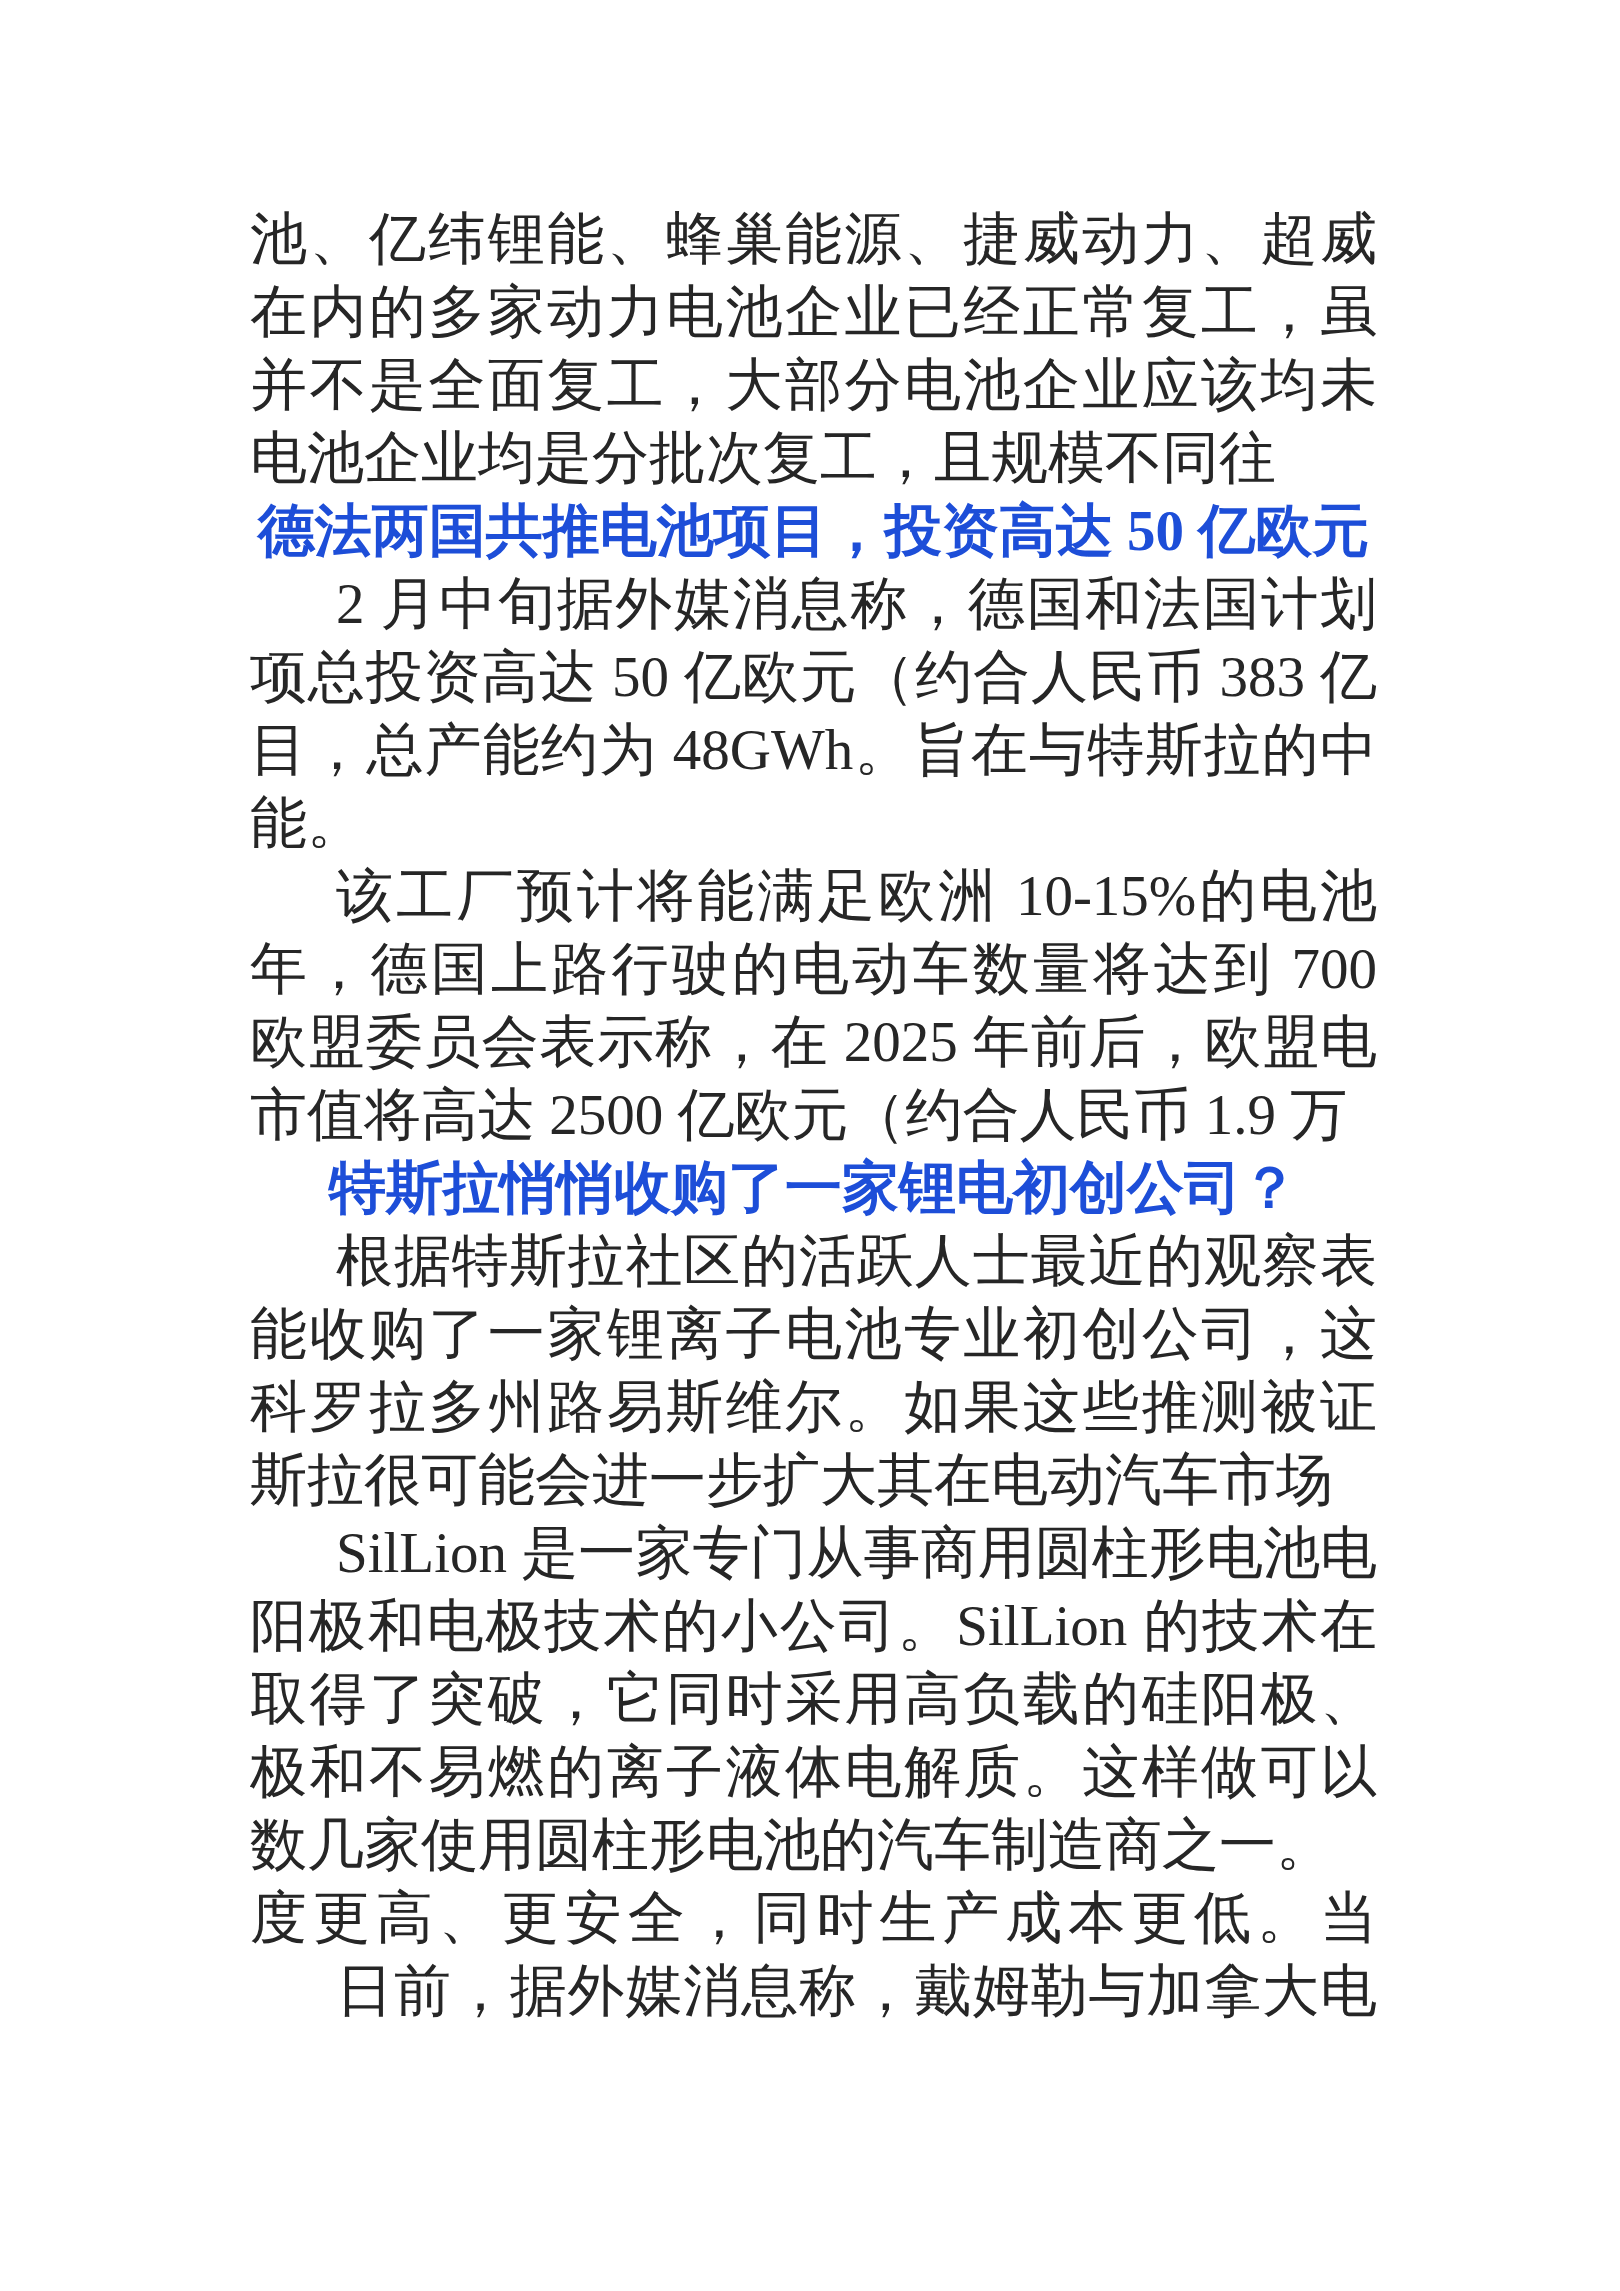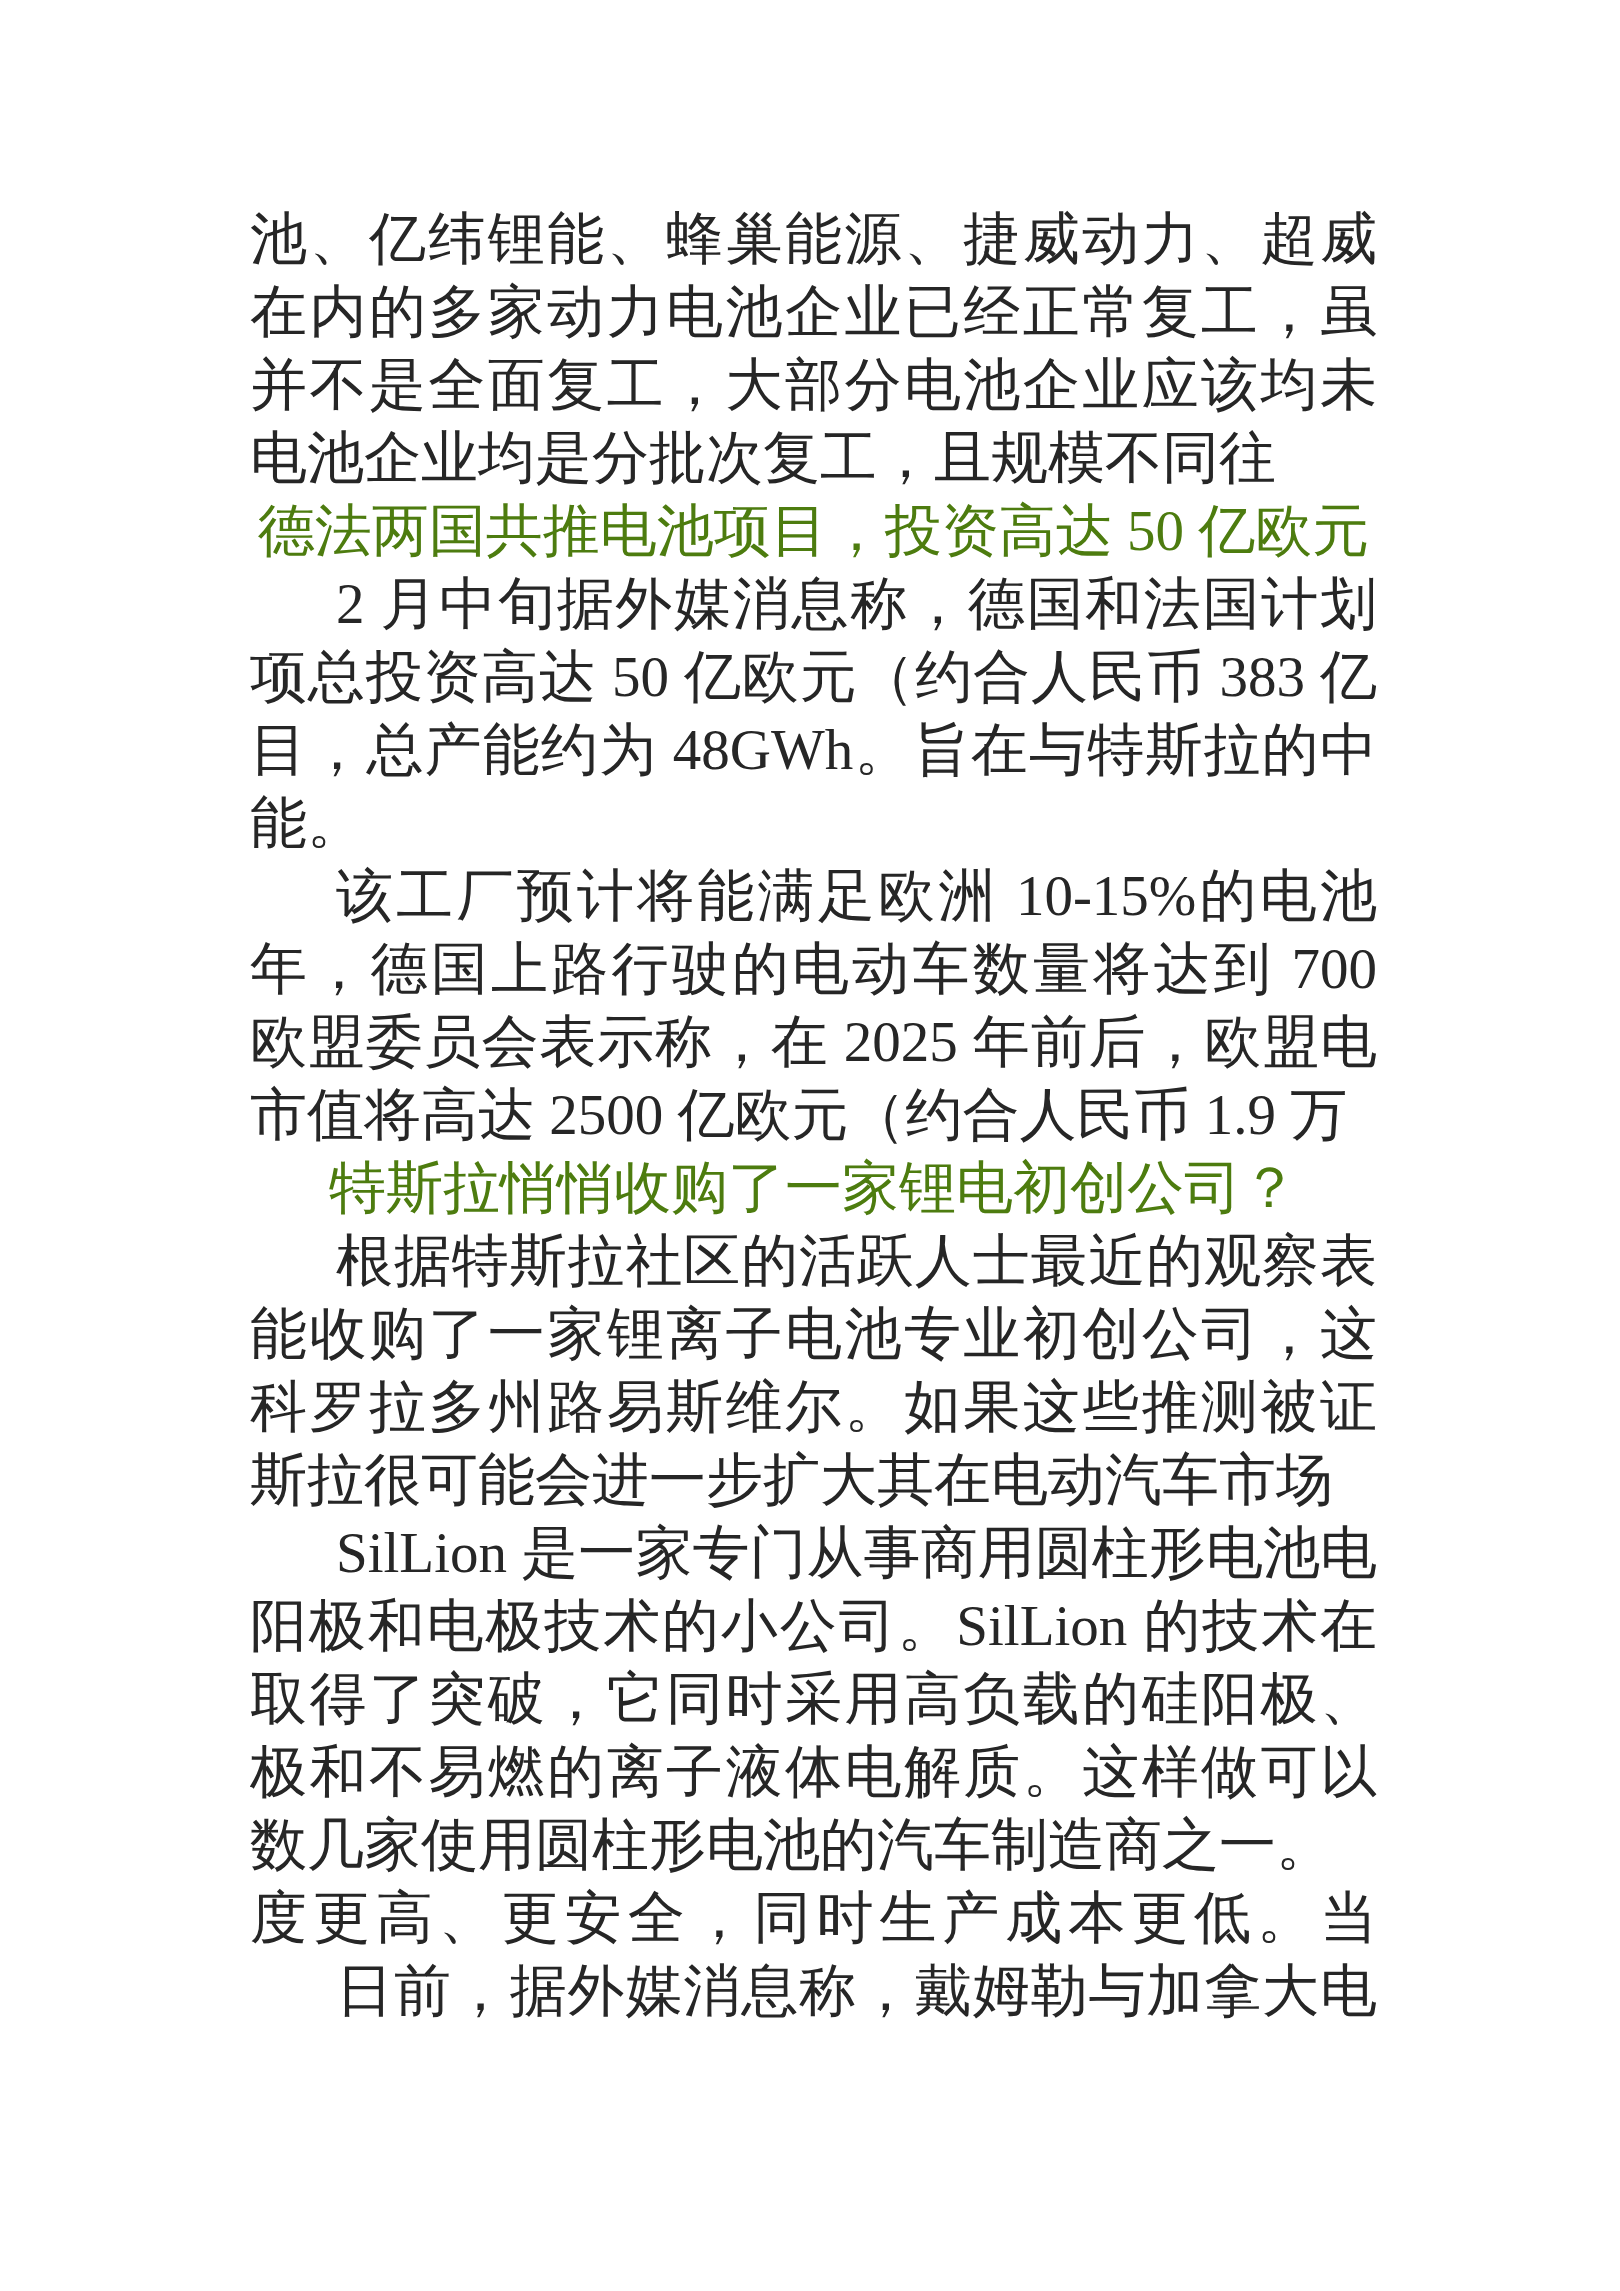--- a/index.html
+++ b/index.html
@@ -34,22 +34,22 @@
     text-align-last: justify;
   }
   
   .end {
     text-align: left;
     text-align-last: left;
   }
   
   .indent { text-indent: 86px; }
   .heading {
-    font-weight: normal;
-    color: #4d7c0f;
+    font-weight: bold;
+    color: #1d4ed8;
     text-align: right;
     text-align-last: center;
     word-break: keep-all;
   }
 </style>
 </head>
 <body>
 
 <div class="page">
   <div class="content">

